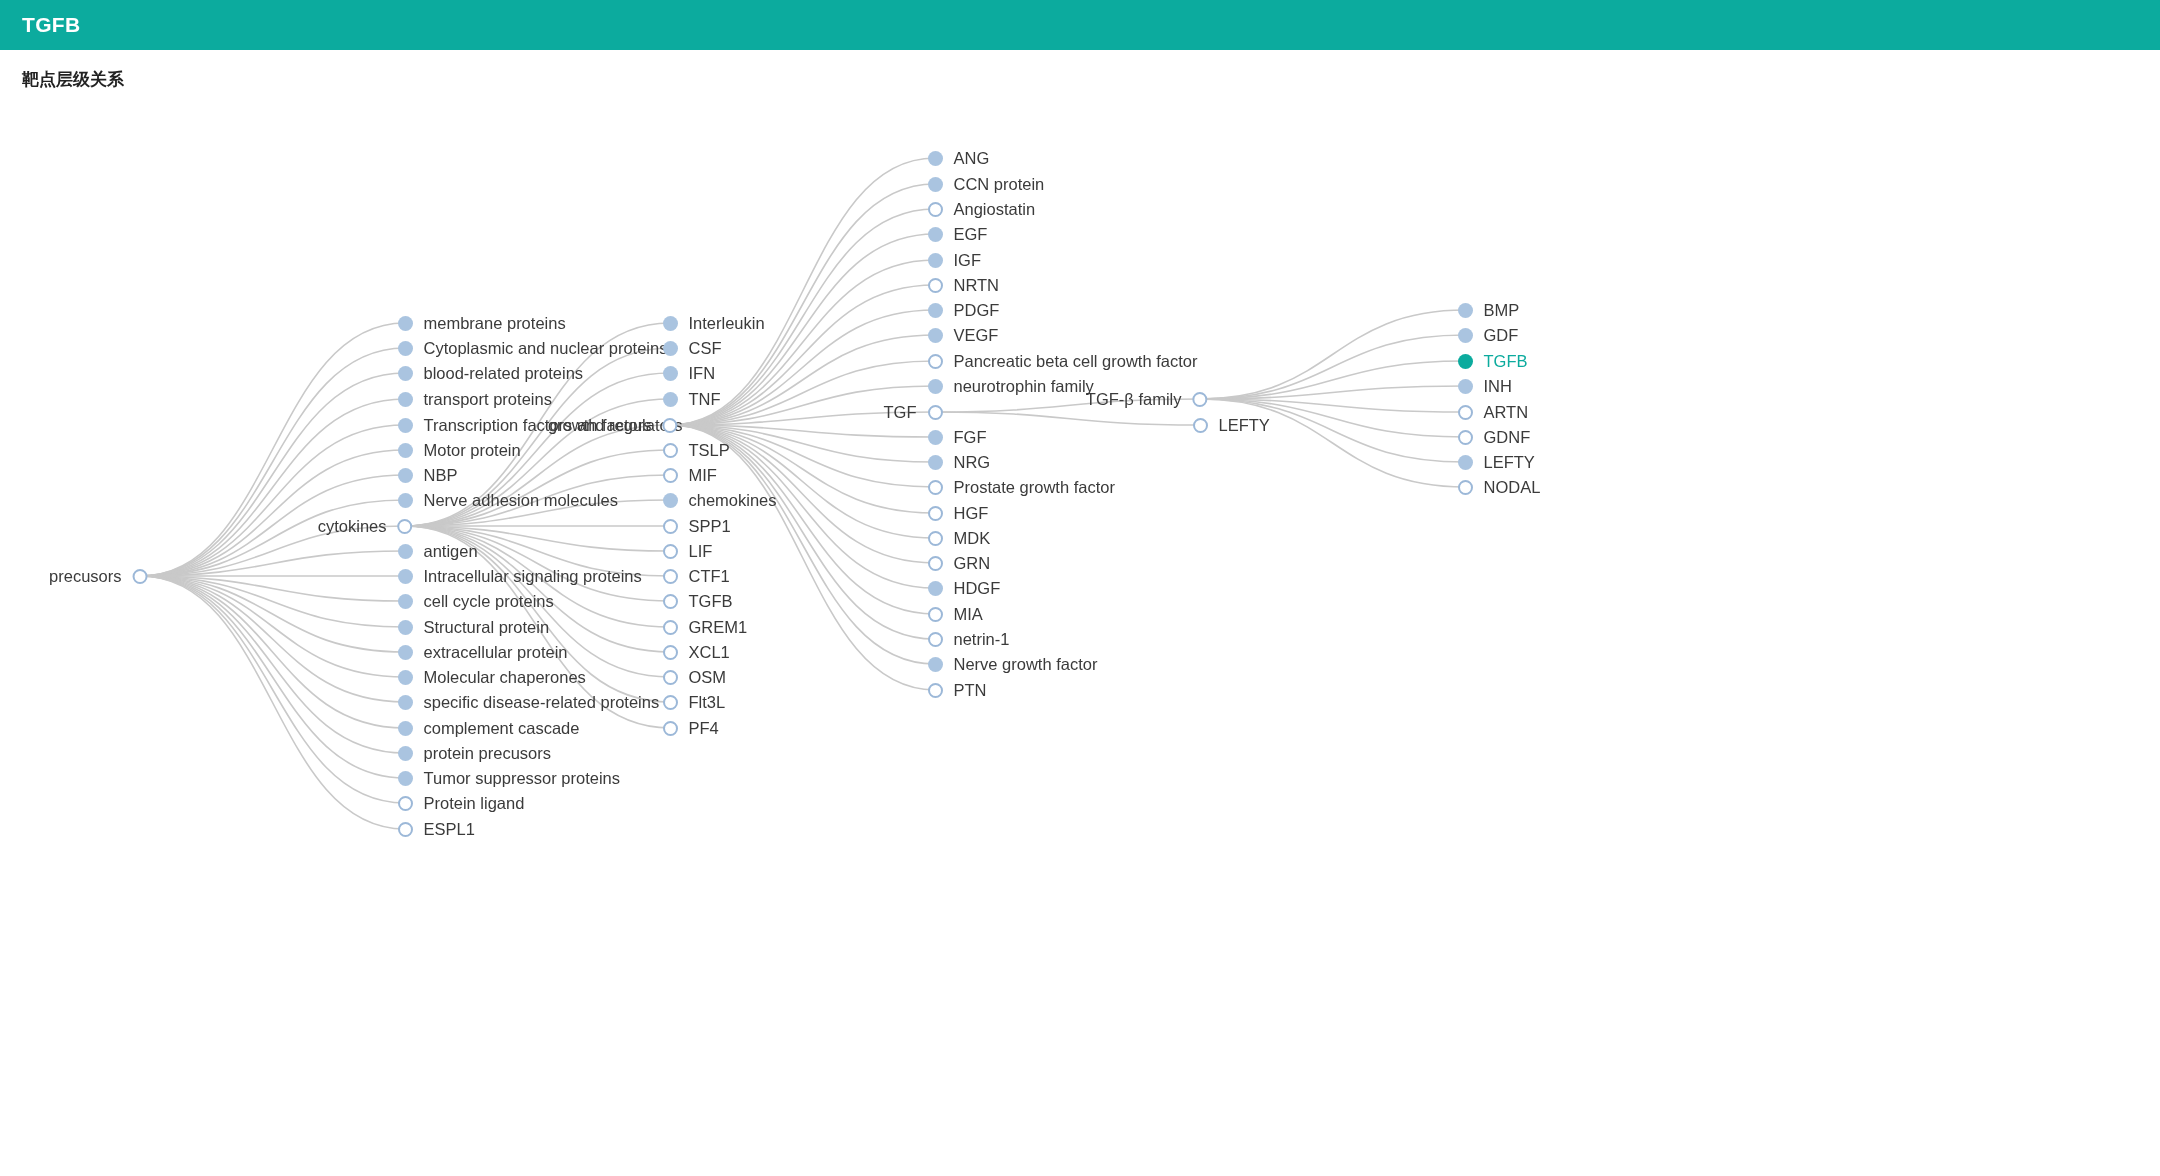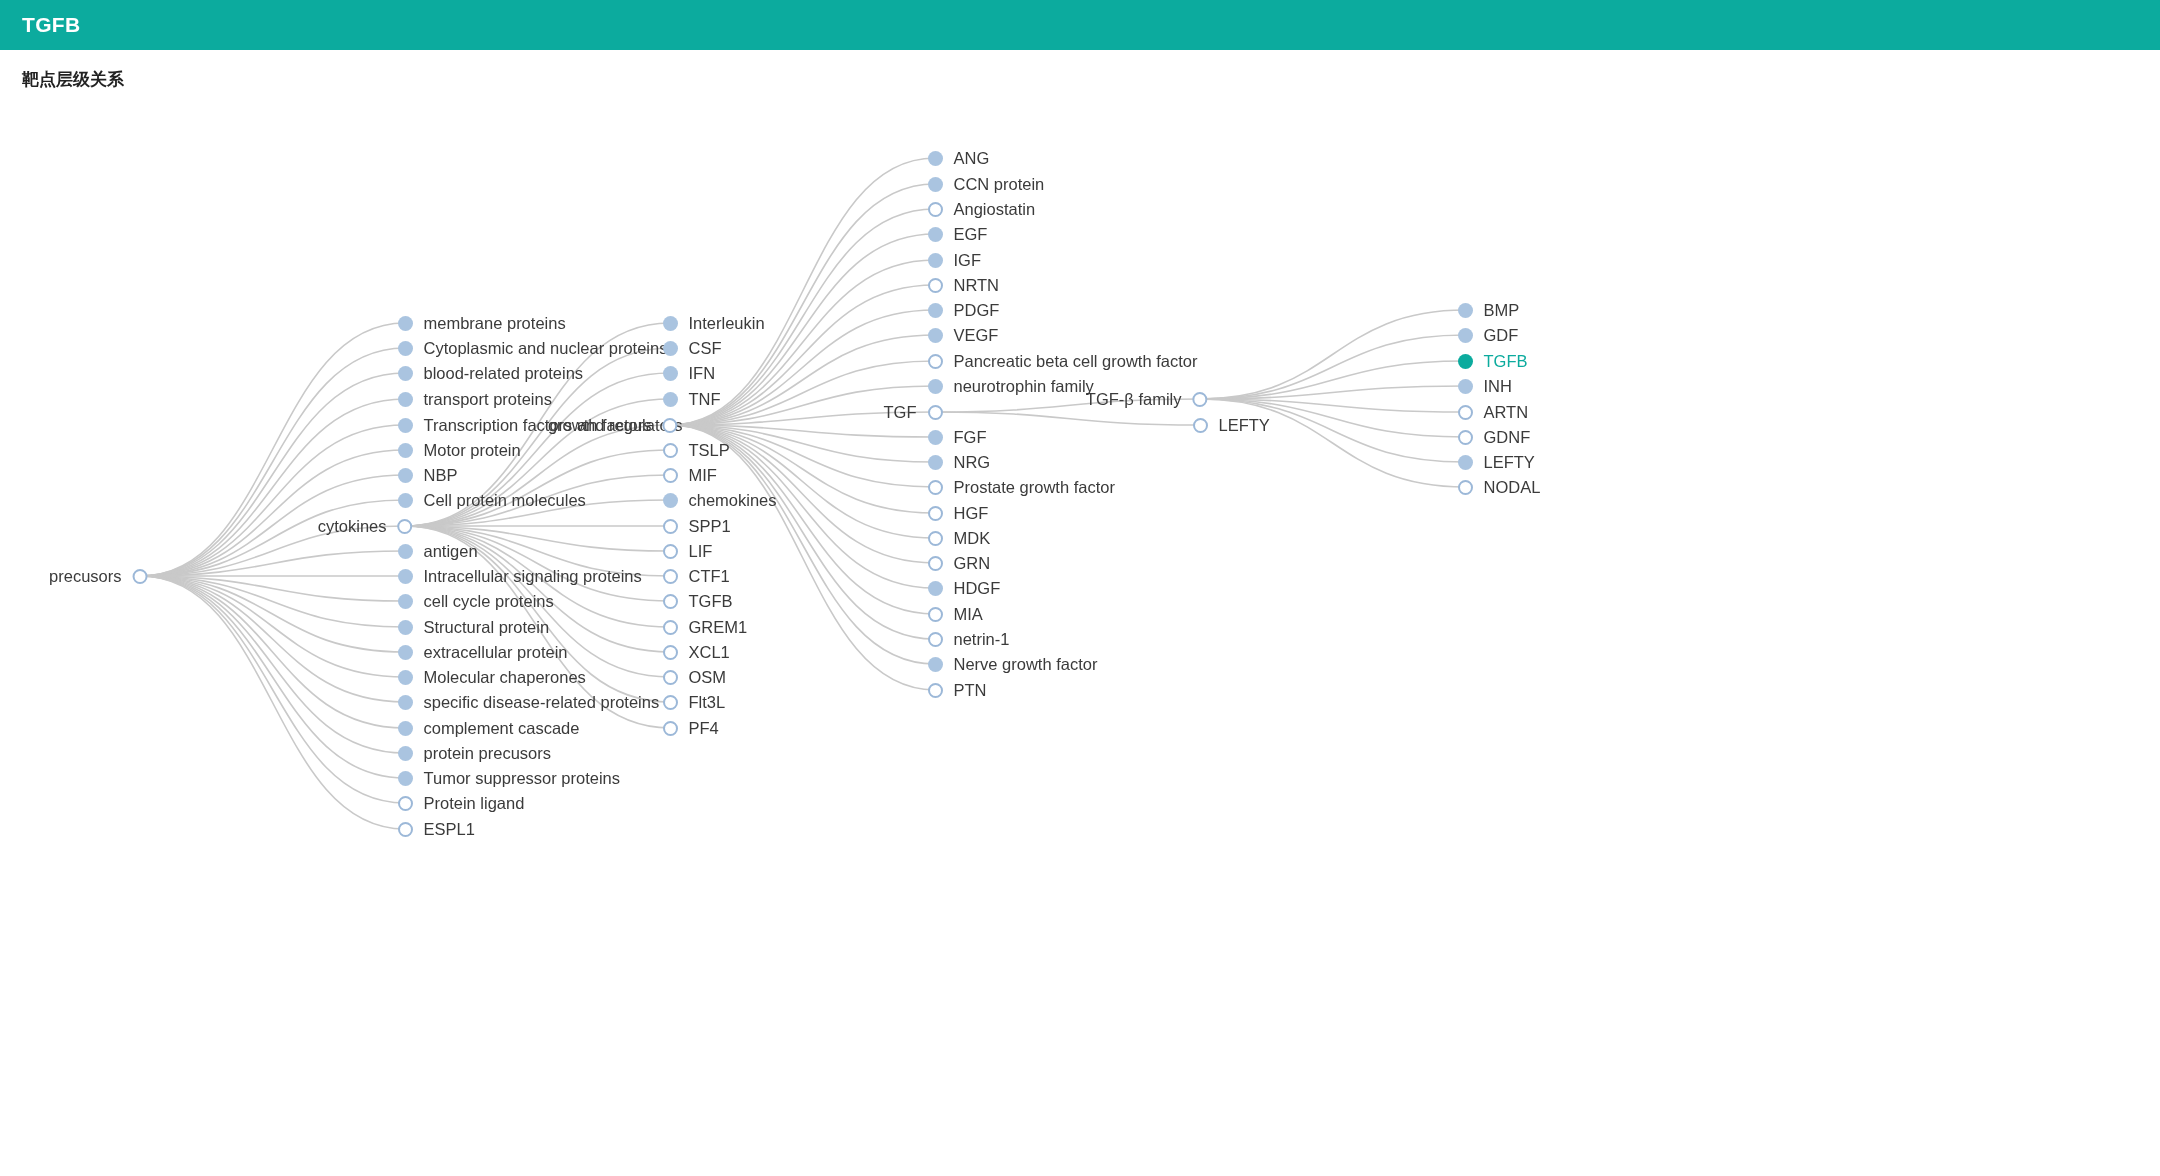--- a/index.html
+++ b/index.html
@@ -165,21 +165,21 @@
         <div class="node right" style="top: 345px; left: 397.5px;">
           <span class="dot filled"></span>
           <span class="lbl">Motor protein</span>
         </div>
         <div class="node right" style="top: 370px; left: 397.5px;">
           <span class="dot filled"></span>
           <span class="lbl">NBP</span>
         </div>
         <div class="node right" style="top: 395px; left: 397.5px;">
           <span class="dot filled"></span>
-          <span class="lbl">Cell protein molecules</span>
+          <span class="lbl">Nerve adhesion molecules</span>
         </div>
         <div class="node left" style="top: 421px; left: 397.5px; transform: translateX(-100%) translateX(15px); justify-content: flex-start;">
           <span class="dot hollow"></span>
           <span class="lbl">cytokines</span>
         </div>
         <div class="node right" style="top: 446px; left: 397.5px;">
           <span class="dot filled"></span>
           <span class="lbl">antigen</span>
         </div>
         <div class="node right" style="top: 471px; left: 397.5px;">

